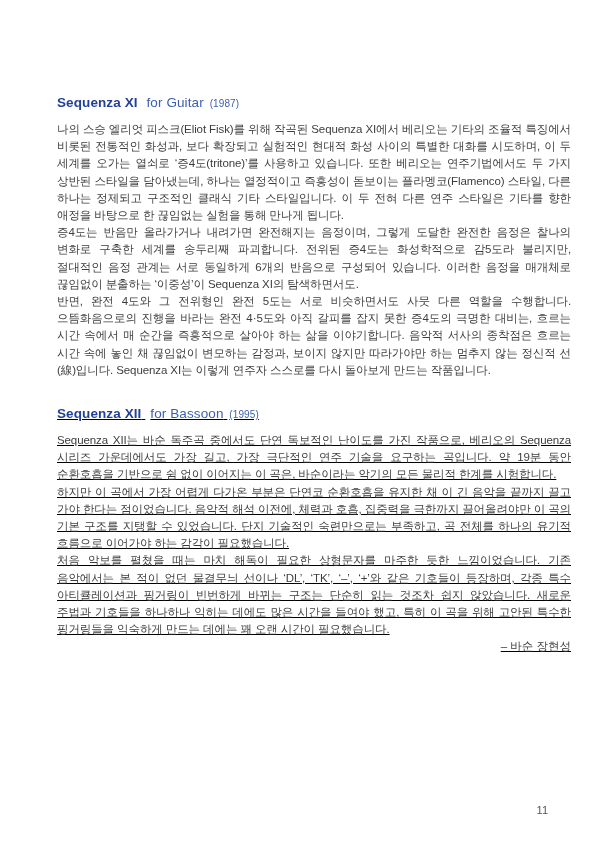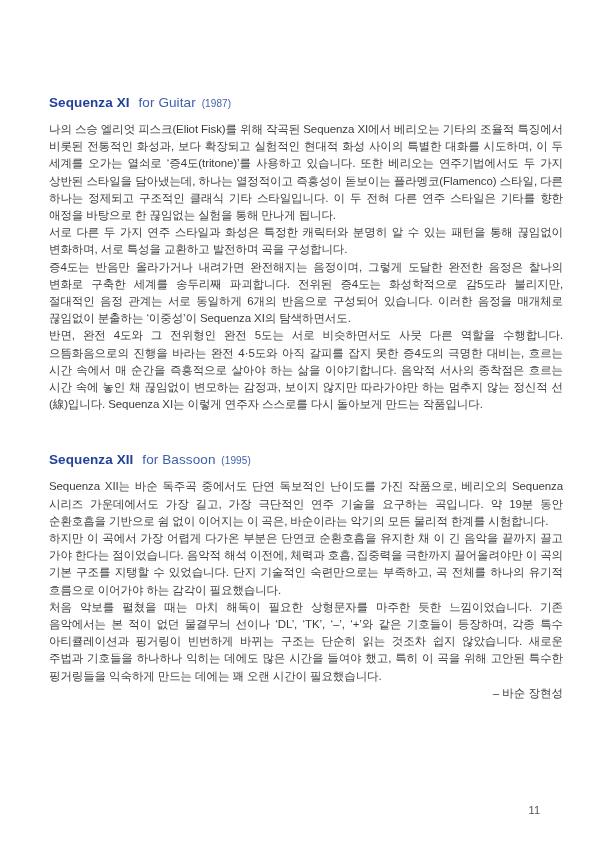--- a/index.html
+++ b/index.html
@@ -6,21 +6,21 @@
   body {
     width: 600px;
     height: 850px;
     background: #ffffff;
     font-family: "Liberation Sans", "DejaVu Sans", sans-serif;
     position: relative;
     overflow: hidden;
   }
   .page {
     position: absolute;
-    top: 0; left: 4px;
+    top: 0; left: 12px;
     width: 584px;
     height: 850px;
     padding: 94px 25px 0 45px;
     box-sizing: border-box;
   }
   .sec-head {
     margin: 0 0 9px 0;
     font-size: 13.5px;
     line-height: 17px;
     letter-spacing: 0.1px;
@@ -49,42 +49,41 @@
     word-break: keep-all;
     letter-spacing: -0.1px;
   }
   .attr-p {
     margin: 0;
     font-size: 11.5px;
     line-height: 17.2px;
     color: #3d3d3d;
     text-align: right;
   }
-  .section2 { margin-top: 38px; }
+  .section2 { margin-top: 26px; text-decoration: underline; }
   .page-number {
     position: absolute;
     top: 804px;
     right: 48px;
     font-size: 11px;
     color: #555555;
   }
 </style>
 </head>
 <body>
 
 <div class="page">
 
   <section class="section1">
     <h2 class="sec-head">
       <span class="t">Sequenza XI</span>
       <span class="s">for Guitar</span>
       <span class="y">(1987)</span>
     </h2>
     <p class="body-p">나의 스승 엘리엇 피스크(Eliot Fisk)를 위해 작곡된 Sequenza XI에서 베리오는 기타의 조율적 특징에서 비롯된 전통적인 화성과, 보다 확장되고 실험적인 현대적 화성 사이의 특별한 대화를 시도하며, 이 두 세계를 오가는 열쇠로 ‘증4도(tritone)’를 사용하고 있습니다. 또한 베리오는 연주기법에서도 두 가지 상반된 스타일을 담아냈는데, 하나는 열정적이고 즉흥성이 돋보이는 플라멩코(Flamenco) 스타일, 다른 하나는 정제되고 구조적인 클래식 기타 스타일입니다. 이 두 전혀 다른 연주 스타일은 기타를 향한 애정을 바탕으로 한 끊임없는 실험을 통해 만나게 됩니다.</p>
-    <p class="body-p">서로 다른 두 가지 연주 스타일과 화성은 특정한 캐릭터와 분명히 알 수 있는 패턴을 통해 끊임없이 변화하며, 서로 특성을 교환하고 발전하며 곡을 구성합니다.</p>
     <p class="body-p">증4도는 반음만 올라가거나 내려가면 완전해지는 음정이며, 그렇게 도달한 완전한 음정은 찰나의 변화로 구축한 세계를 송두리째 파괴합니다. 전위된 증4도는 화성학적으로 감5도라 불리지만, 절대적인 음정 관계는 서로 동일하게 6개의 반음으로 구성되어 있습니다. 이러한 음정을 매개체로 끊임없이 분출하는 ‘이중성’이 Sequenza XI의 탐색하면서도.</p>
     <p class="body-p">반면, 완전 4도와 그 전위형인 완전 5도는 서로 비슷하면서도 사뭇 다른 역할을 수행합니다. 으뜸화음으로의 진행을 바라는 완전 4·5도와 아직 갈피를 잡지 못한 증4도의 극명한 대비는, 흐르는 시간 속에서 매 순간을 즉흥적으로 살아야 하는 삶을 이야기합니다. 음악적 서사의 종착점은 흐르는 시간 속에 놓인 채 끊임없이 변모하는 감정과, 보이지 않지만 따라가야만 하는 멈추지 않는 정신적 선(線)입니다. Sequenza XI는 이렇게 연주자 스스로를 다시 돌아보게 만드는 작품입니다.</p>
   </section>
 
   <section class="section2">
     <h2 class="sec-head">
       <span class="t">Sequenza XII</span>
       <span class="s">for Bassoon</span>
       <span class="y">(1995)</span>
     </h2>

